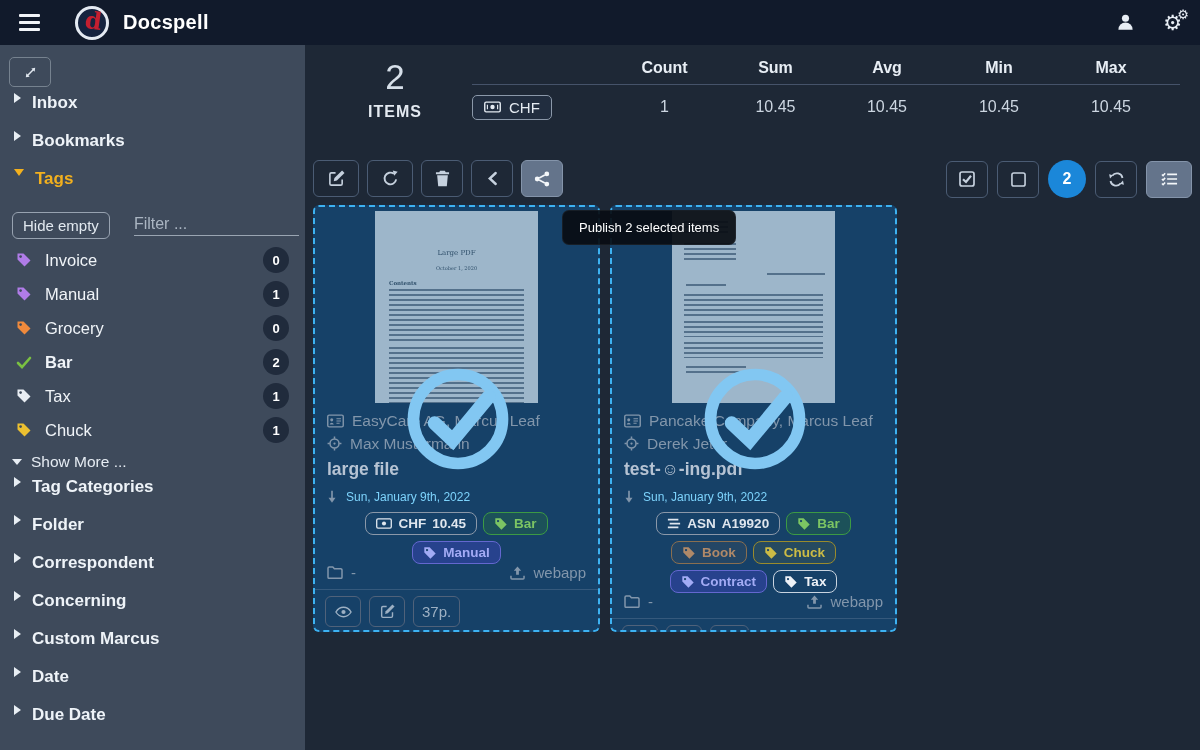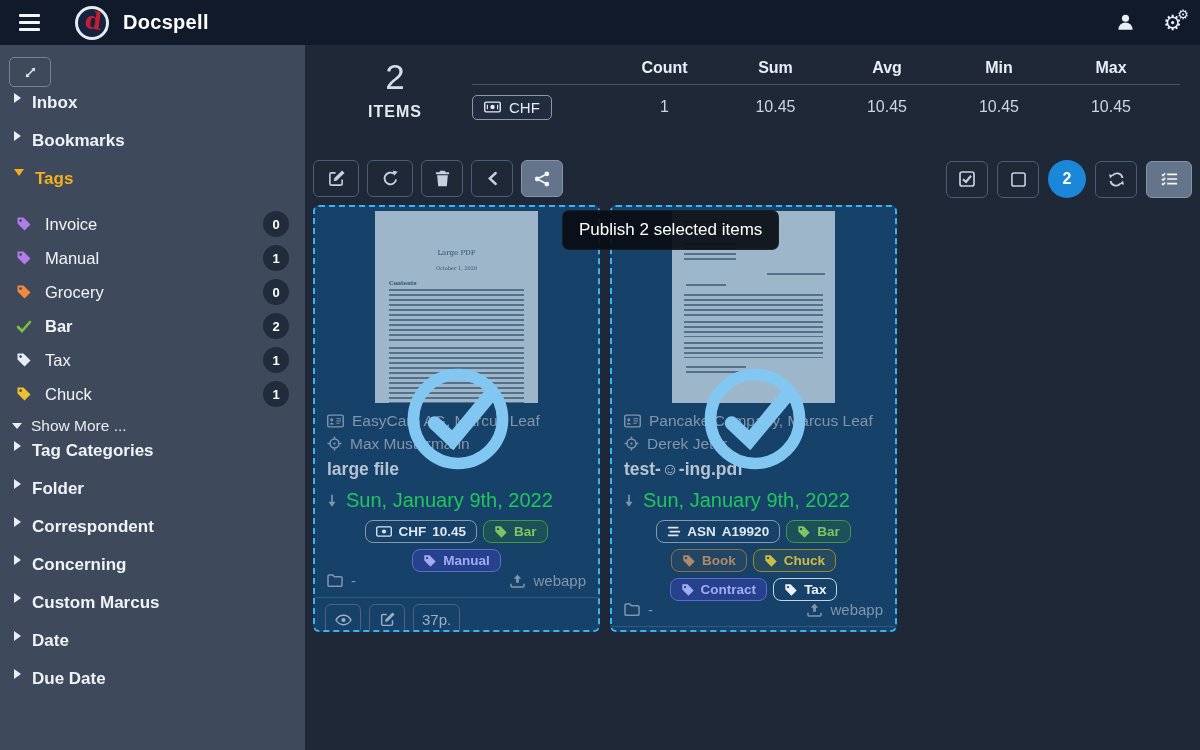--- a/index.html
+++ b/index.html
@@ -78,39 +78,39 @@
           display:flex; align-items:center; justify-content:center; color:#c6d1de; cursor:pointer; }
   .tbtn.sm { width:42px; }
   .tbtn.active { background:#64748b; border-color:#8494aa; color:#f4f7fa; }
   .sel-count { width:38px; height:38px; border-radius:50%; background:#1b87d9; color:#ffffff;
                font-weight:bold; font-size:16px; display:flex; align-items:center; justify-content:center;
                cursor:pointer; }
 
   
   .tooltip { position:absolute; left:257px; top:165px; background:rgba(9,13,19,0.93);
              border:1px solid rgba(255,255,255,0.06); border-radius:7px; padding:9px 16px;
-             color:#ffffff; font-size:17px; z-index:40; white-space:nowrap; }
+             color:#ffffff; font-size:13px; z-index:40; white-space:nowrap; }
 
   
   .cards { position:absolute; left:8px; top:160px; display:flex; gap:10px; }
   .card { width:287px; height:427px; border:2px dashed #3db2f2; border-radius:6px; background:#164168;
           position:relative; display:flex; flex-direction:column; overflow:hidden; cursor:pointer; }
   .preview { height:196px; display:flex; justify-content:center; flex-shrink:0; }
   .page { width:163px; margin-top:4px; height:192px; background:#9db6ca; overflow:hidden;
           font-family:"DejaVu Serif", serif; color:#2f4f6a; }
   .page .ph { text-align:center; font-size:7px; margin-top:38px; }
   .page .pd { text-align:center; font-size:5px; margin-top:8px; }
   .page .ps { font-size:5.5px; font-weight:bold; margin:9px 0 3px 14px; }
   .tline { background-image:repeating-linear-gradient(to bottom, rgba(24,56,88,0.55) 0px,
            rgba(24,56,88,0.55) 2px, transparent 2px, transparent 5px); }
   .check-overlay { position:absolute; left:90px; top:159px; z-index:5; pointer-events:none; }
   .card-body { padding:6px 12px 0 12px; display:flex; flex-direction:column; flex:1; }
   .crow { display:flex; align-items:center; gap:8px; font-size:15.5px; color:#8296ab; height:23px; }
   .ctitle { font-size:17.5px; font-weight:bold; color:#b6c3d3; margin-top:4px; height:24px; }
-  .cdate { display:flex; align-items:center; gap:9px; font-size:20px; color:#22c55e; margin-top:6px; }
+  .cdate { display:flex; align-items:center; gap:9px; font-size:12px; color:#7dd3fc; margin-top:6px; }
   .cbadges { margin-top:8px; display:flex; flex-wrap:wrap; gap:6px; justify-content:center; }
   .badge { display:inline-flex; align-items:center; gap:6px; border:1px solid #8b98a9; border-radius:8px;
            padding:2px 10px; font-size:13.5px; font-weight:bold; color:#dfe6ee; line-height:17px; }
   .b-green  { border-color:#3c9a44; color:#7cc563; background:rgba(46,125,50,0.28); }
   .b-indigo { border-color:#6467cf; color:#a3abf5; background:rgba(79,70,229,0.30); }
   .b-tan    { border-color:#8a6f50; color:#b08968; background:rgba(139,111,82,0.12); }
   .b-yellow { border-color:#9a8b2c; color:#cdbc45; background:rgba(154,139,44,0.12); }
   .b-white  { border-color:#c9d4e0; color:#eef2f7; }
   .cmeta { margin-top:auto; display:flex; align-items:center; font-size:15px; color:#8296ab;
            padding-bottom:8px; }
@@ -162,20 +162,27 @@
   </div>
   <div class="nav-item">
     <span class="tri-r"></span>
     <span>Bookmarks</span>
   </div>
   <div class="nav-item tags-head">
     <span class="tri-d"></span>
     <span>Tags</span>
   </div>
 
+  <div class="filter-row">
+    <div class="hide-empty">Hide empty</div>
+    <div class="filter-wrap">
+      <input type="text" placeholder="Filter ..." style="">
+
+    </div>
+  </div>
 
   <div class="tag-row">
     <span style="color:#b07ce8">
       <svg viewBox="0 0 16 16" width="16" height="16">
           <path fill="currentColor" d="M1.5 1.5h6l7 7-6 6-7-7z"></path>
           <circle cx="4.6" cy="4.6" r="1.3" fill="#3e4a5b"></circle>
         </svg>
       </span>
     <span>Invoice</span>
     <span class="count-badge">0</span>

